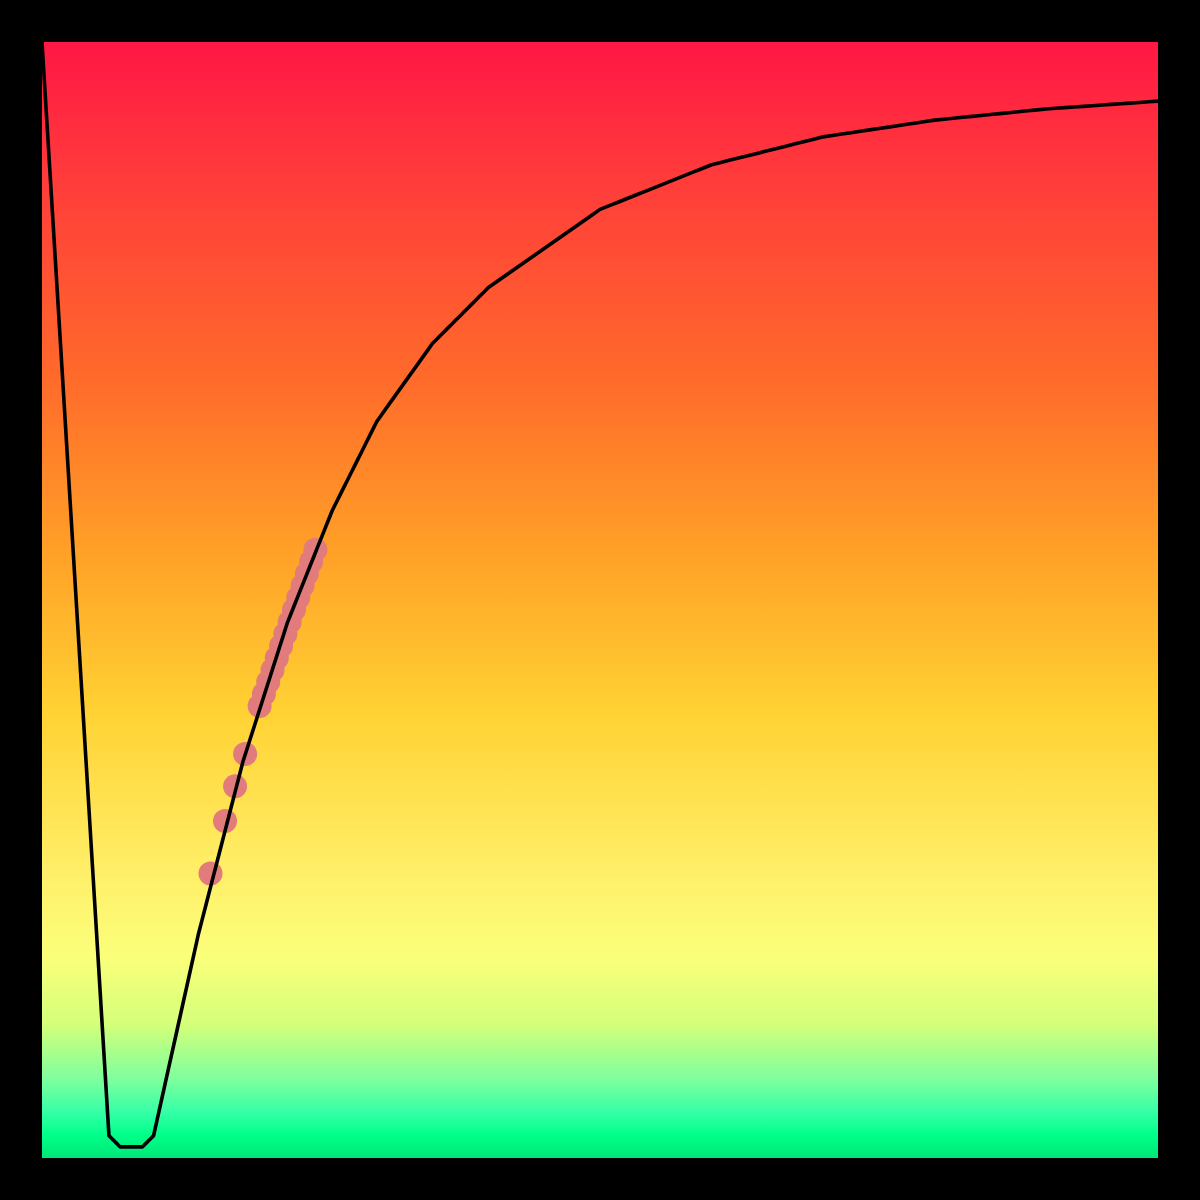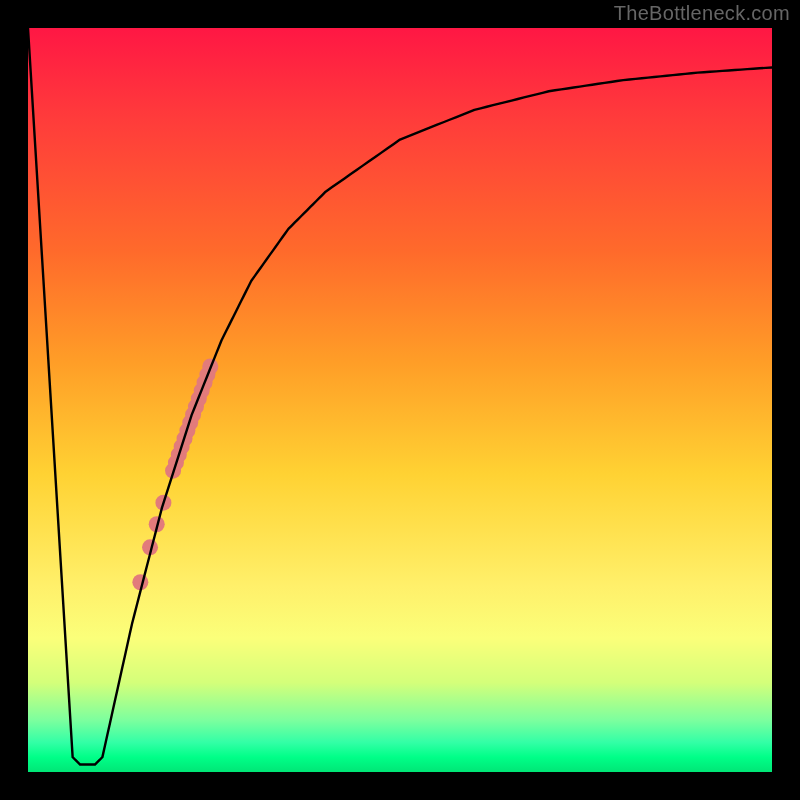--- a/index.html
+++ b/index.html
@@ -73,14 +73,13 @@
       <circle cx="201.69538461538463" cy="390.556923076923" r="8" fill="#e27b7b"></circle>
       <circle cx="204.55692307692308" cy="382.54461538461544" r="8" fill="#e27b7b"></circle>
       <circle cx="207.41846153846154" cy="374.5323076923077" r="8" fill="#e27b7b"></circle>
       <circle cx="210.28" cy="366.52" r="8" fill="#e27b7b"></circle>
       <circle cx="163.408" cy="502.6719999999999" r="8" fill="#e27b7b"></circle>
       <circle cx="156.71200000000002" cy="524.248" r="8" fill="#e27b7b"></circle>
       <circle cx="150.016" cy="547.312" r="8" fill="#e27b7b"></circle>
       <circle cx="140.344" cy="582.28" r="8" fill="#e27b7b"></circle>
       <path d="M 28.00 28.00 L 31.72 88.76 L 35.44 149.52 L 39.16 210.28 L 42.88 271.04 L 46.60 331.80 L 50.32 392.56 L 54.04 453.32 L 57.76 514.08 L 61.48 574.84 L 65.20 635.60 L 68.92 696.36 L 72.64 757.12 L 73.26 757.74 L 73.88 758.36 L 74.50 758.98 L 75.12 759.60 L 75.74 760.22 L 76.36 760.84 L 76.98 761.46 L 77.60 762.08 L 78.22 762.70 L 78.84 763.32 L 79.46 763.94 L 80.08 764.56 L 81.32 764.56 L 82.56 764.56 L 83.80 764.56 L 85.04 764.56 L 86.28 764.56 L 87.52 764.56 L 88.76 764.56 L 90.00 764.56 L 91.24 764.56 L 92.48 764.56 L 93.72 764.56 L 94.96 764.56 L 95.58 763.94 L 96.20 763.32 L 96.82 762.70 L 97.44 762.08 L 98.06 761.46 L 98.68 760.84 L 99.30 760.22 L 99.92 759.60 L 100.54 758.98 L 101.16 758.36 L 101.78 757.74 L 102.40 757.12 L 104.88 745.96 L 107.36 734.80 L 109.84 723.64 L 112.32 712.48 L 114.80 701.32 L 117.28 690.16 L 119.76 679.00 L 122.24 667.84 L 124.72 656.68 L 127.20 645.52 L 129.68 634.36 L 132.16 623.20 L 134.64 613.59 L 137.12 603.98 L 139.60 594.37 L 142.08 584.76 L 144.56 575.15 L 147.04 565.54 L 149.52 555.93 L 152.00 546.32 L 154.48 536.71 L 156.96 527.10 L 159.44 517.49 L 161.92 507.88 L 164.40 500.13 L 166.88 492.38 L 169.36 484.63 L 171.84 476.88 L 174.32 469.13 L 176.80 461.38 L 179.28 453.63 L 181.76 445.88 L 184.24 438.13 L 186.72 430.38 L 189.20 422.63 L 191.68 414.88 L 194.16 408.68 L 196.64 402.48 L 199.12 396.28 L 201.60 390.08 L 204.08 383.88 L 206.56 377.68 L 209.04 371.48 L 211.52 365.28 L 214.00 359.08 L 216.48 352.88 L 218.96 346.68 L 221.44 340.48 L 223.92 335.52 L 226.40 330.56 L 228.88 325.60 L 231.36 320.64 L 233.84 315.68 L 236.32 310.72 L 238.80 305.76 L 241.28 300.80 L 243.76 295.84 L 246.24 290.88 L 248.72 285.92 L 251.20 280.96 L 254.30 276.62 L 257.40 272.28 L 260.50 267.94 L 263.60 263.60 L 266.70 259.26 L 269.80 254.92 L 272.90 250.58 L 276.00 246.24 L 279.10 241.90 L 282.20 237.56 L 285.30 233.22 L 288.40 228.88 L 291.50 225.78 L 294.60 222.68 L 297.70 219.58 L 300.80 216.48 L 303.90 213.38 L 307.00 210.28 L 310.10 207.18 L 313.20 204.08 L 316.30 200.98 L 319.40 197.88 L 322.50 194.78 L 325.60 191.68 L 331.80 187.34 L 338.00 183.00 L 344.20 178.66 L 350.40 174.32 L 356.60 169.98 L 362.80 165.64 L 369.00 161.30 L 375.20 156.96 L 381.40 152.62 L 387.60 148.28 L 393.80 143.94 L 400.00 139.60 L 406.20 137.12 L 412.40 134.64 L 418.60 132.16 L 424.80 129.68 L 431.00 127.20 L 437.20 124.72 L 443.40 122.24 L 449.60 119.76 L 455.80 117.28 L 462.00 114.80 L 468.20 112.32 L 474.40 109.84 L 480.60 108.29 L 486.80 106.74 L 493.00 105.19 L 499.20 103.64 L 505.40 102.09 L 511.60 100.54 L 517.80 98.99 L 524.00 97.44 L 530.20 95.89 L 536.40 94.34 L 542.60 92.79 L 548.80 91.24 L 555.00 90.31 L 561.20 89.38 L 567.40 88.45 L 573.60 87.52 L 579.80 86.59 L 586.00 85.66 L 592.20 84.73 L 598.40 83.80 L 604.60 82.87 L 610.80 81.94 L 617.00 81.01 L 623.20 80.08 L 629.40 79.46 L 635.60 78.84 L 641.80 78.22 L 648.00 77.60 L 654.20 76.98 L 660.40 76.36 L 666.60 75.74 L 672.80 75.12 L 679.00 74.50 L 685.20 73.88 L 691.40 73.26 L 697.60 72.64 L 703.80 72.21 L 710.00 71.77 L 716.20 71.34 L 722.40 70.90 L 728.60 70.47 L 734.80 70.04 L 741.00 69.60 L 747.20 69.17 L 753.40 68.73 L 759.60 68.30 L 765.80 67.87 L 772.00 67.43" fill="none" stroke="#000000" stroke-width="2.4" stroke-linejoin="round" stroke-linecap="round"></path>
     </svg>
-  <div class="watermark">TheBottleneck.com</div>
 </div>
 
 </body></html>

